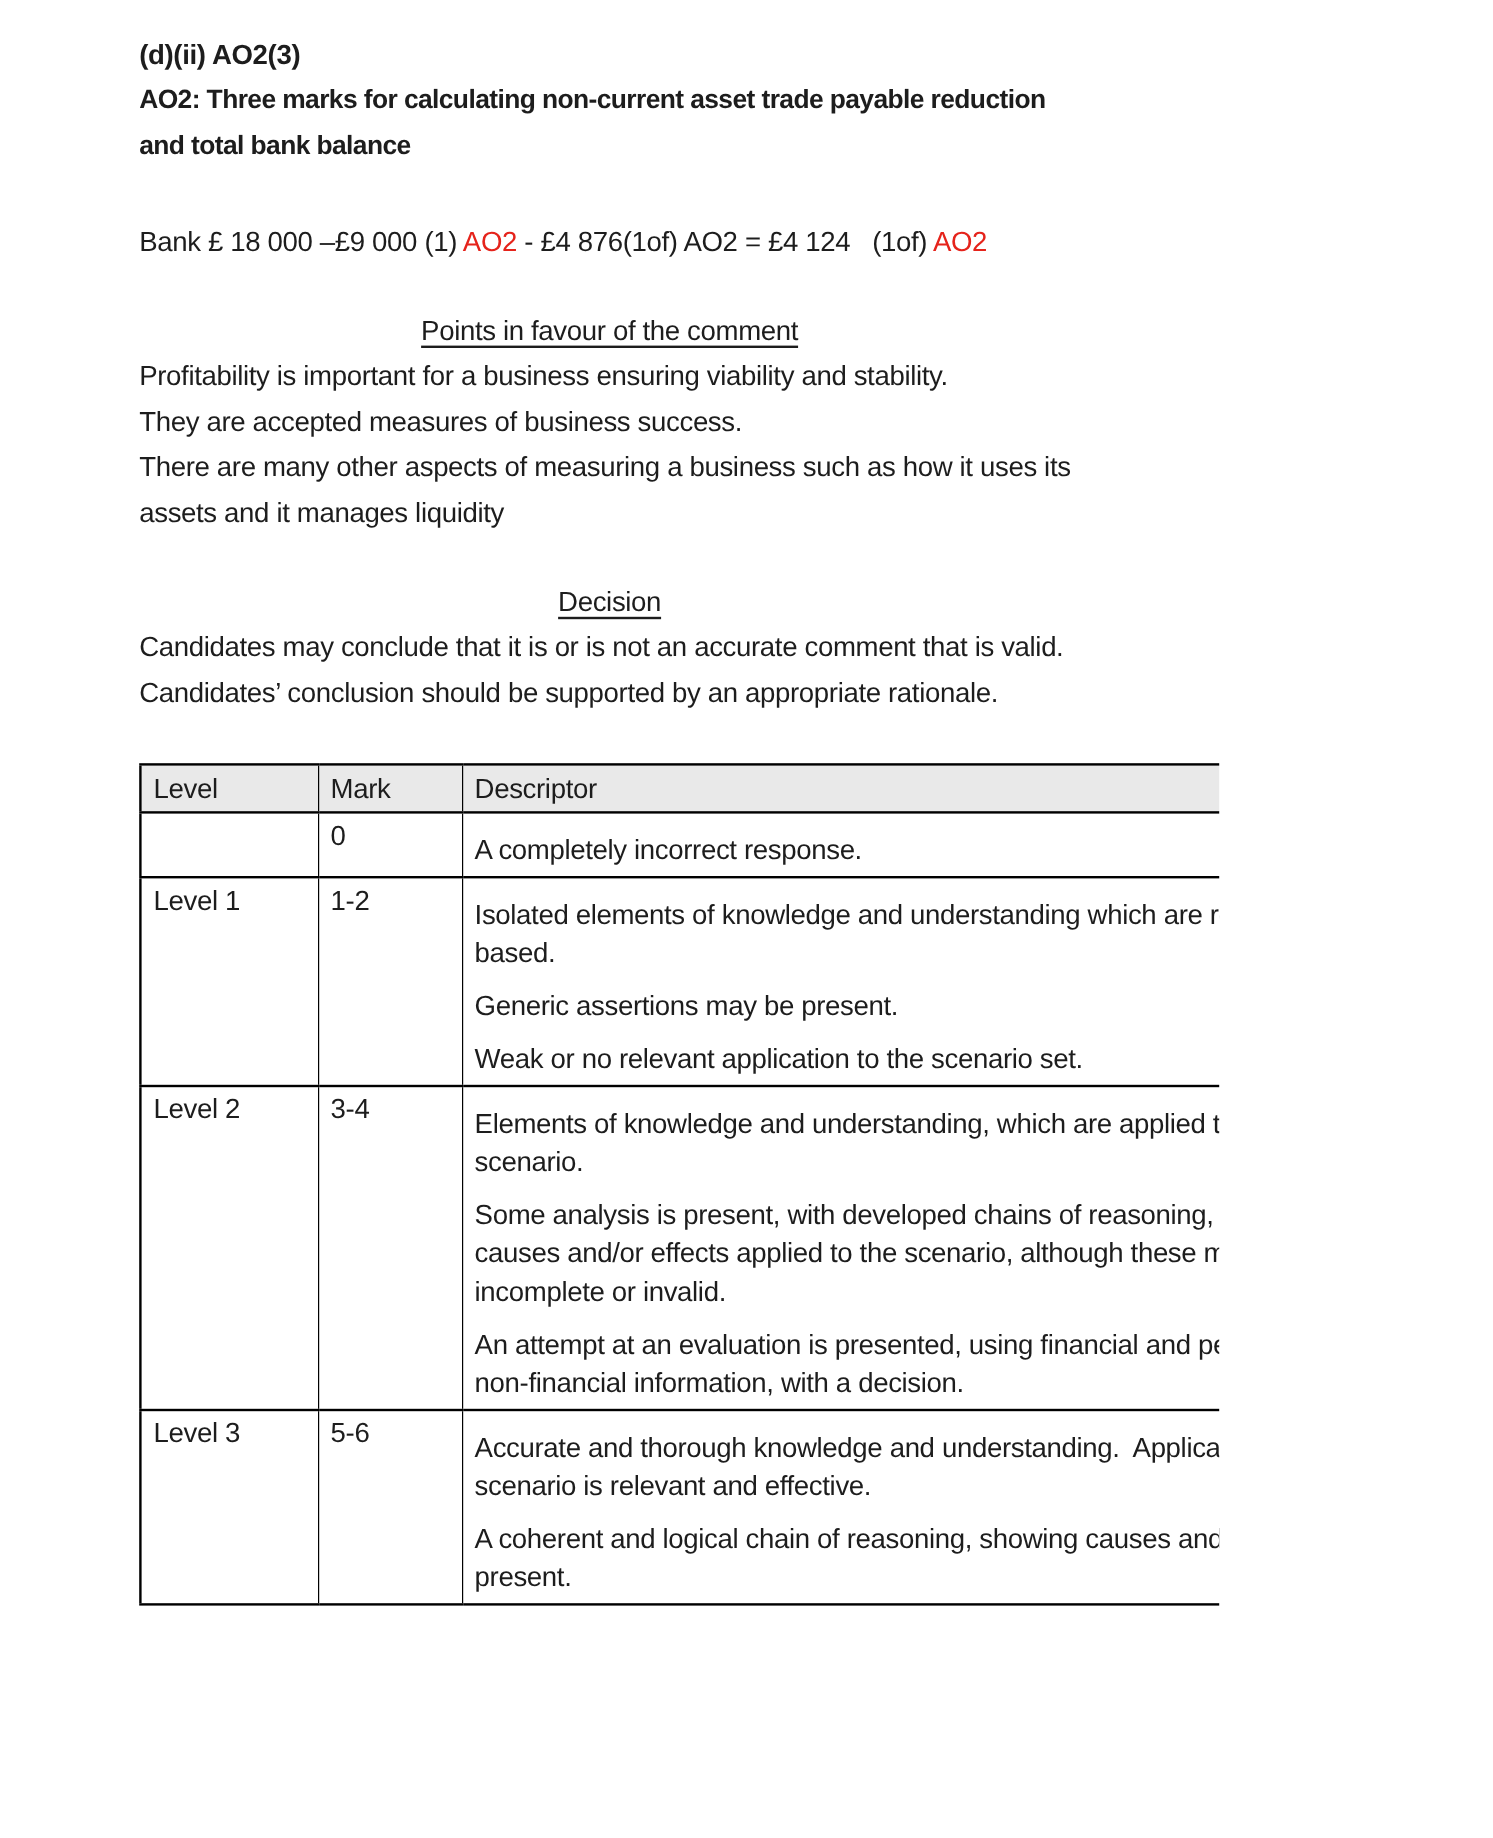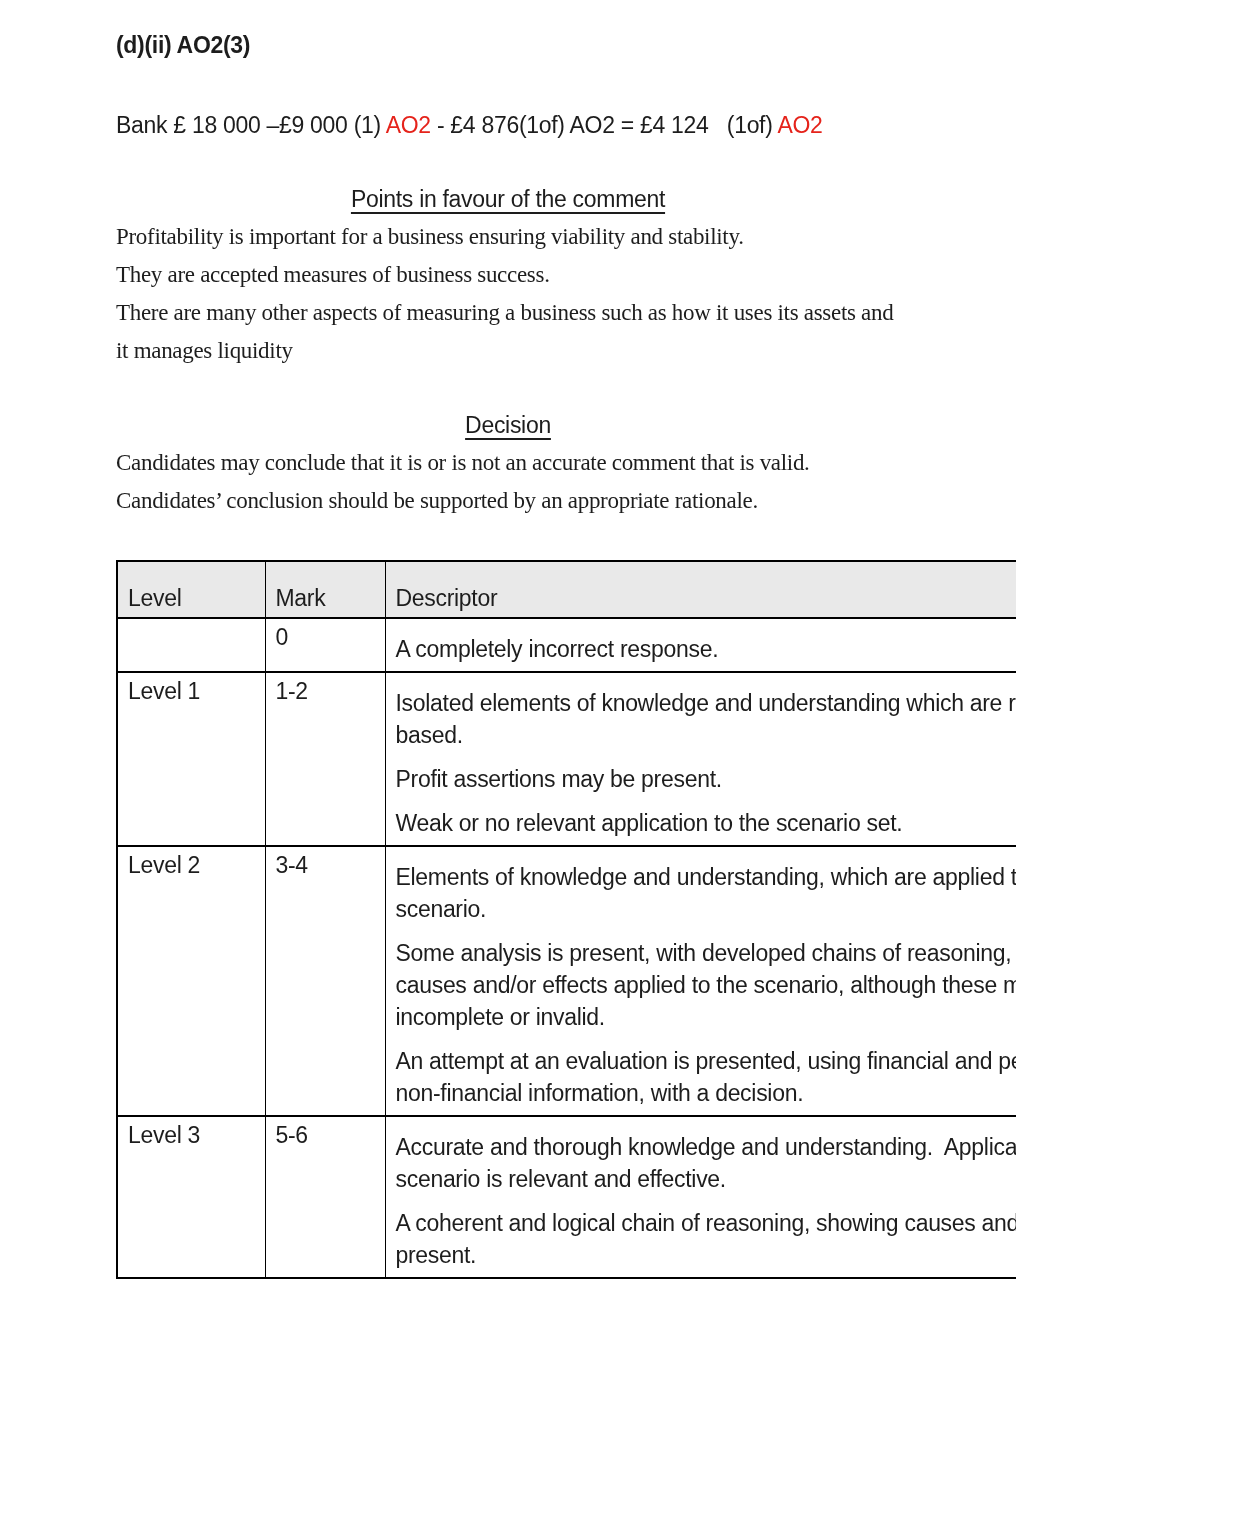--- a/index.html
+++ b/index.html
@@ -33,21 +33,21 @@
   }
   .red { color: #e5231b; text-align: right; }
   .section-e-heading { margin-top: 74px; }
   .block-title {
     margin-top: 36px;
     text-decoration: underline;
     text-decoration-thickness: 2px;
     text-underline-offset: 5px;
     text-align: center;
   }
-  .para { white-space: pre-wrap; font-family: Liberation Serif, serif; }
+  .para { white-space: pre-wrap; }
   .rubric {
     margin-top: 40px;
     border-collapse: collapse;
     width: 1013px;
     table-layout: fixed;
   }
   .rubric, .rubric th, .rubric td {
     border: 1px solid #000000;
   }
   .rubric { border-width: 2px; }
@@ -58,36 +58,37 @@
     text-align: left;
     font-weight: normal;
     padding: 2px 10px 6px 10px;
     line-height: 32px;
     font-size: 23px;
     letter-spacing: -0.3px;
   }
   .rubric thead th {
     background: #e9e9e9;
     height: 38px;
-    padding-top: 20px;
+    padding-top: 3px;
     padding-bottom: 3px;
   }
   .rubric .desc-par { white-space: pre-wrap; margin-top: 12px; }
   .row-zero td { height: 41px; }
   .row-l1 td { height: 134px; }
   .row-l2 td { height: 216px; }
   .row-l3 td { height: 127px; }
 </style>
 </head>
 <body>
 
 <div class="page">
 
   <div class="heading">(d)(ii) AO2(3)</div>
 
+  <div class="subheading">AO2: Three marks for calculating non-current asset trade payable reduction and total bank balance</div>
 
   <div class="calc-line"><span>Bank £ 18 000 –£9 000 (1) </span><span class="red">AO2</span><span> - £4 876(1of) AO2 = £4 124   (1of) </span><span class="red">AO2</span></div>
 
 
   <div class="block-title"><span>Points in favour of the comment</span></div>
   <div class="para">Profitability is important for a business ensuring viability and stability.</div>
   <div class="para">They are accepted measures of business success.</div>
 
   <div class="para">There are many other aspects of measuring a business such as how it uses its assets and it manages liquidity</div>
 
@@ -113,21 +114,21 @@
         <td>0</td>
         <td>
           <div class="desc-par">A completely incorrect response.</div>
         </td>
       </tr>
       <tr class="row-l1">
         <td>Level 1</td>
         <td>1-2</td>
         <td>
           <div class="desc-par">Isolated elements of knowledge and understanding which are recall based.</div>
-          <div class="desc-par">Profit assertions may be present.</div>
+          <div class="desc-par">Generic assertions may be present.</div>
           <div class="desc-par">Weak or no relevant application to the scenario set.</div>
         </td>
       </tr>
       <tr class="row-l2">
         <td>Level 2</td>
         <td>3-4</td>
         <td>
           <div class="desc-par">Elements of knowledge and understanding, which are applied to the scenario.</div>
           <div class="desc-par">Some analysis is present, with developed chains of reasoning, showing causes and/or effects applied to the scenario, although these may be incomplete or invalid.</div>
           <div class="desc-par">An attempt at an evaluation is presented, using financial and perhaps non-financial information, with a decision.</div>

